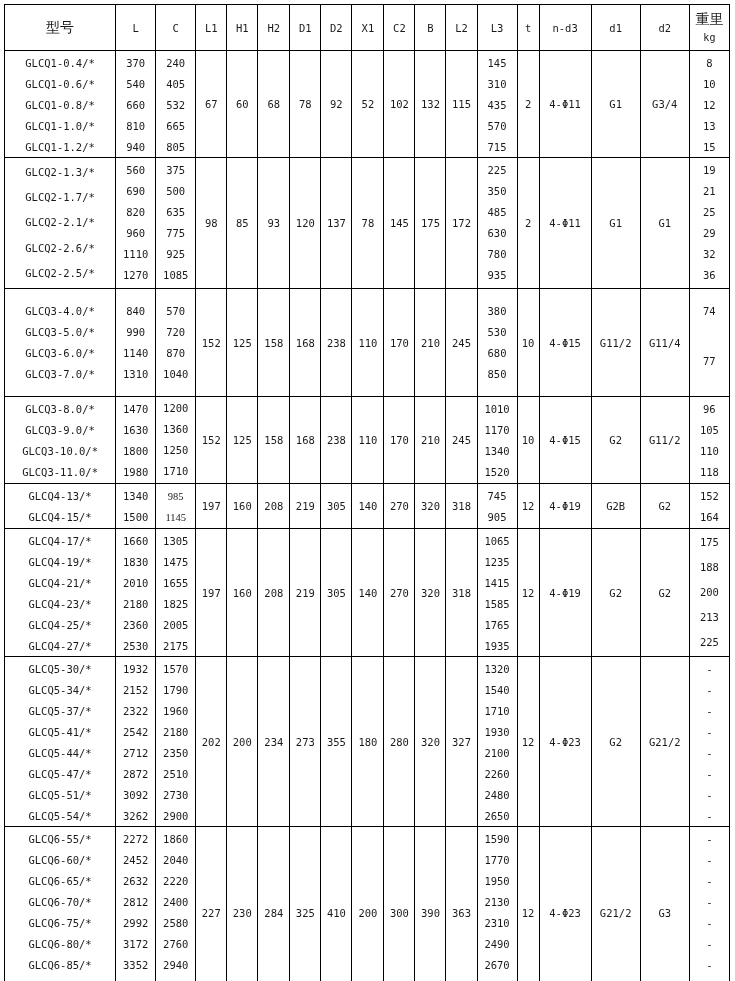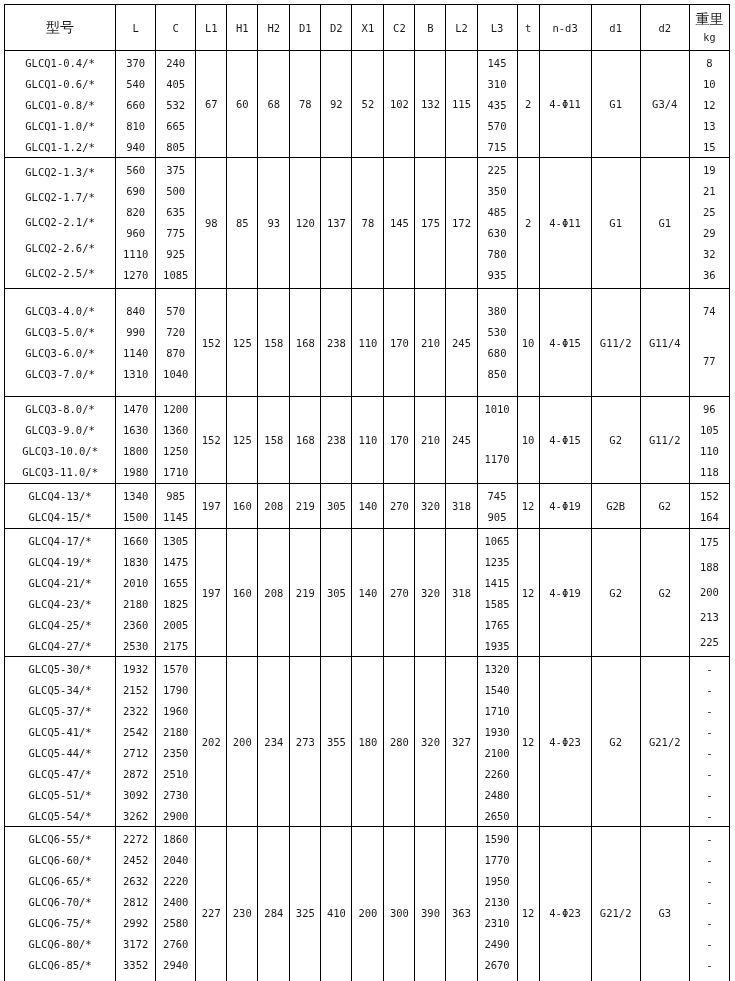--- a/index.html
+++ b/index.html
@@ -257,38 +257,38 @@
         </td>
         <td>
           <div class="stack" style="height: 83px;">
             <span>1470</span>
             <span>1630</span>
             <span>1800</span>
             <span>1980</span>
           </div>
         </td>
         <td>
-          <div class="stack" style="height: 83px;">
+          <div class="stack" style="height: 83px; justify-content: center;">
             <span>1200</span>
             <span>1360</span>
             <span>1250</span>
             <span>1710</span>
           </div>
         </td>
         <td>152</td>
         <td>125</td>
         <td>158</td>
         <td>168</td>
         <td>238</td>
         <td>110</td>
         <td>170</td>
         <td>210</td>
         <td>245</td>
         <td>
-          <div class="stack" style="height: 83px; gap: 29px;">
+          <div class="stack" style="height: 83px;">
             <span>1010</span>
             <span>1170</span>
             <span>1340</span>
             <span>1520</span>
           </div>
         </td>
         <td>10</td>
         <td>4-Φ15</td>
         <td>G2</td>
         <td>G11/2</td>
@@ -308,21 +308,21 @@
             <span>GLCQ4-15/*</span>
           </div>
         </td>
         <td>
           <div class="stack" style="height: 41px;">
             <span>1340</span>
             <span>1500</span>
           </div>
         </td>
         <td>
-          <div class="stack" style="height: 41px;">
+          <div class="stack" style="height: 41px; font-family: Liberation Serif, serif;">
             <span>985</span>
             <span>1145</span>
           </div>
         </td>
         <td>197</td>
         <td>160</td>
         <td>208</td>
         <td>219</td>
         <td>305</td>
         <td>140</td>

